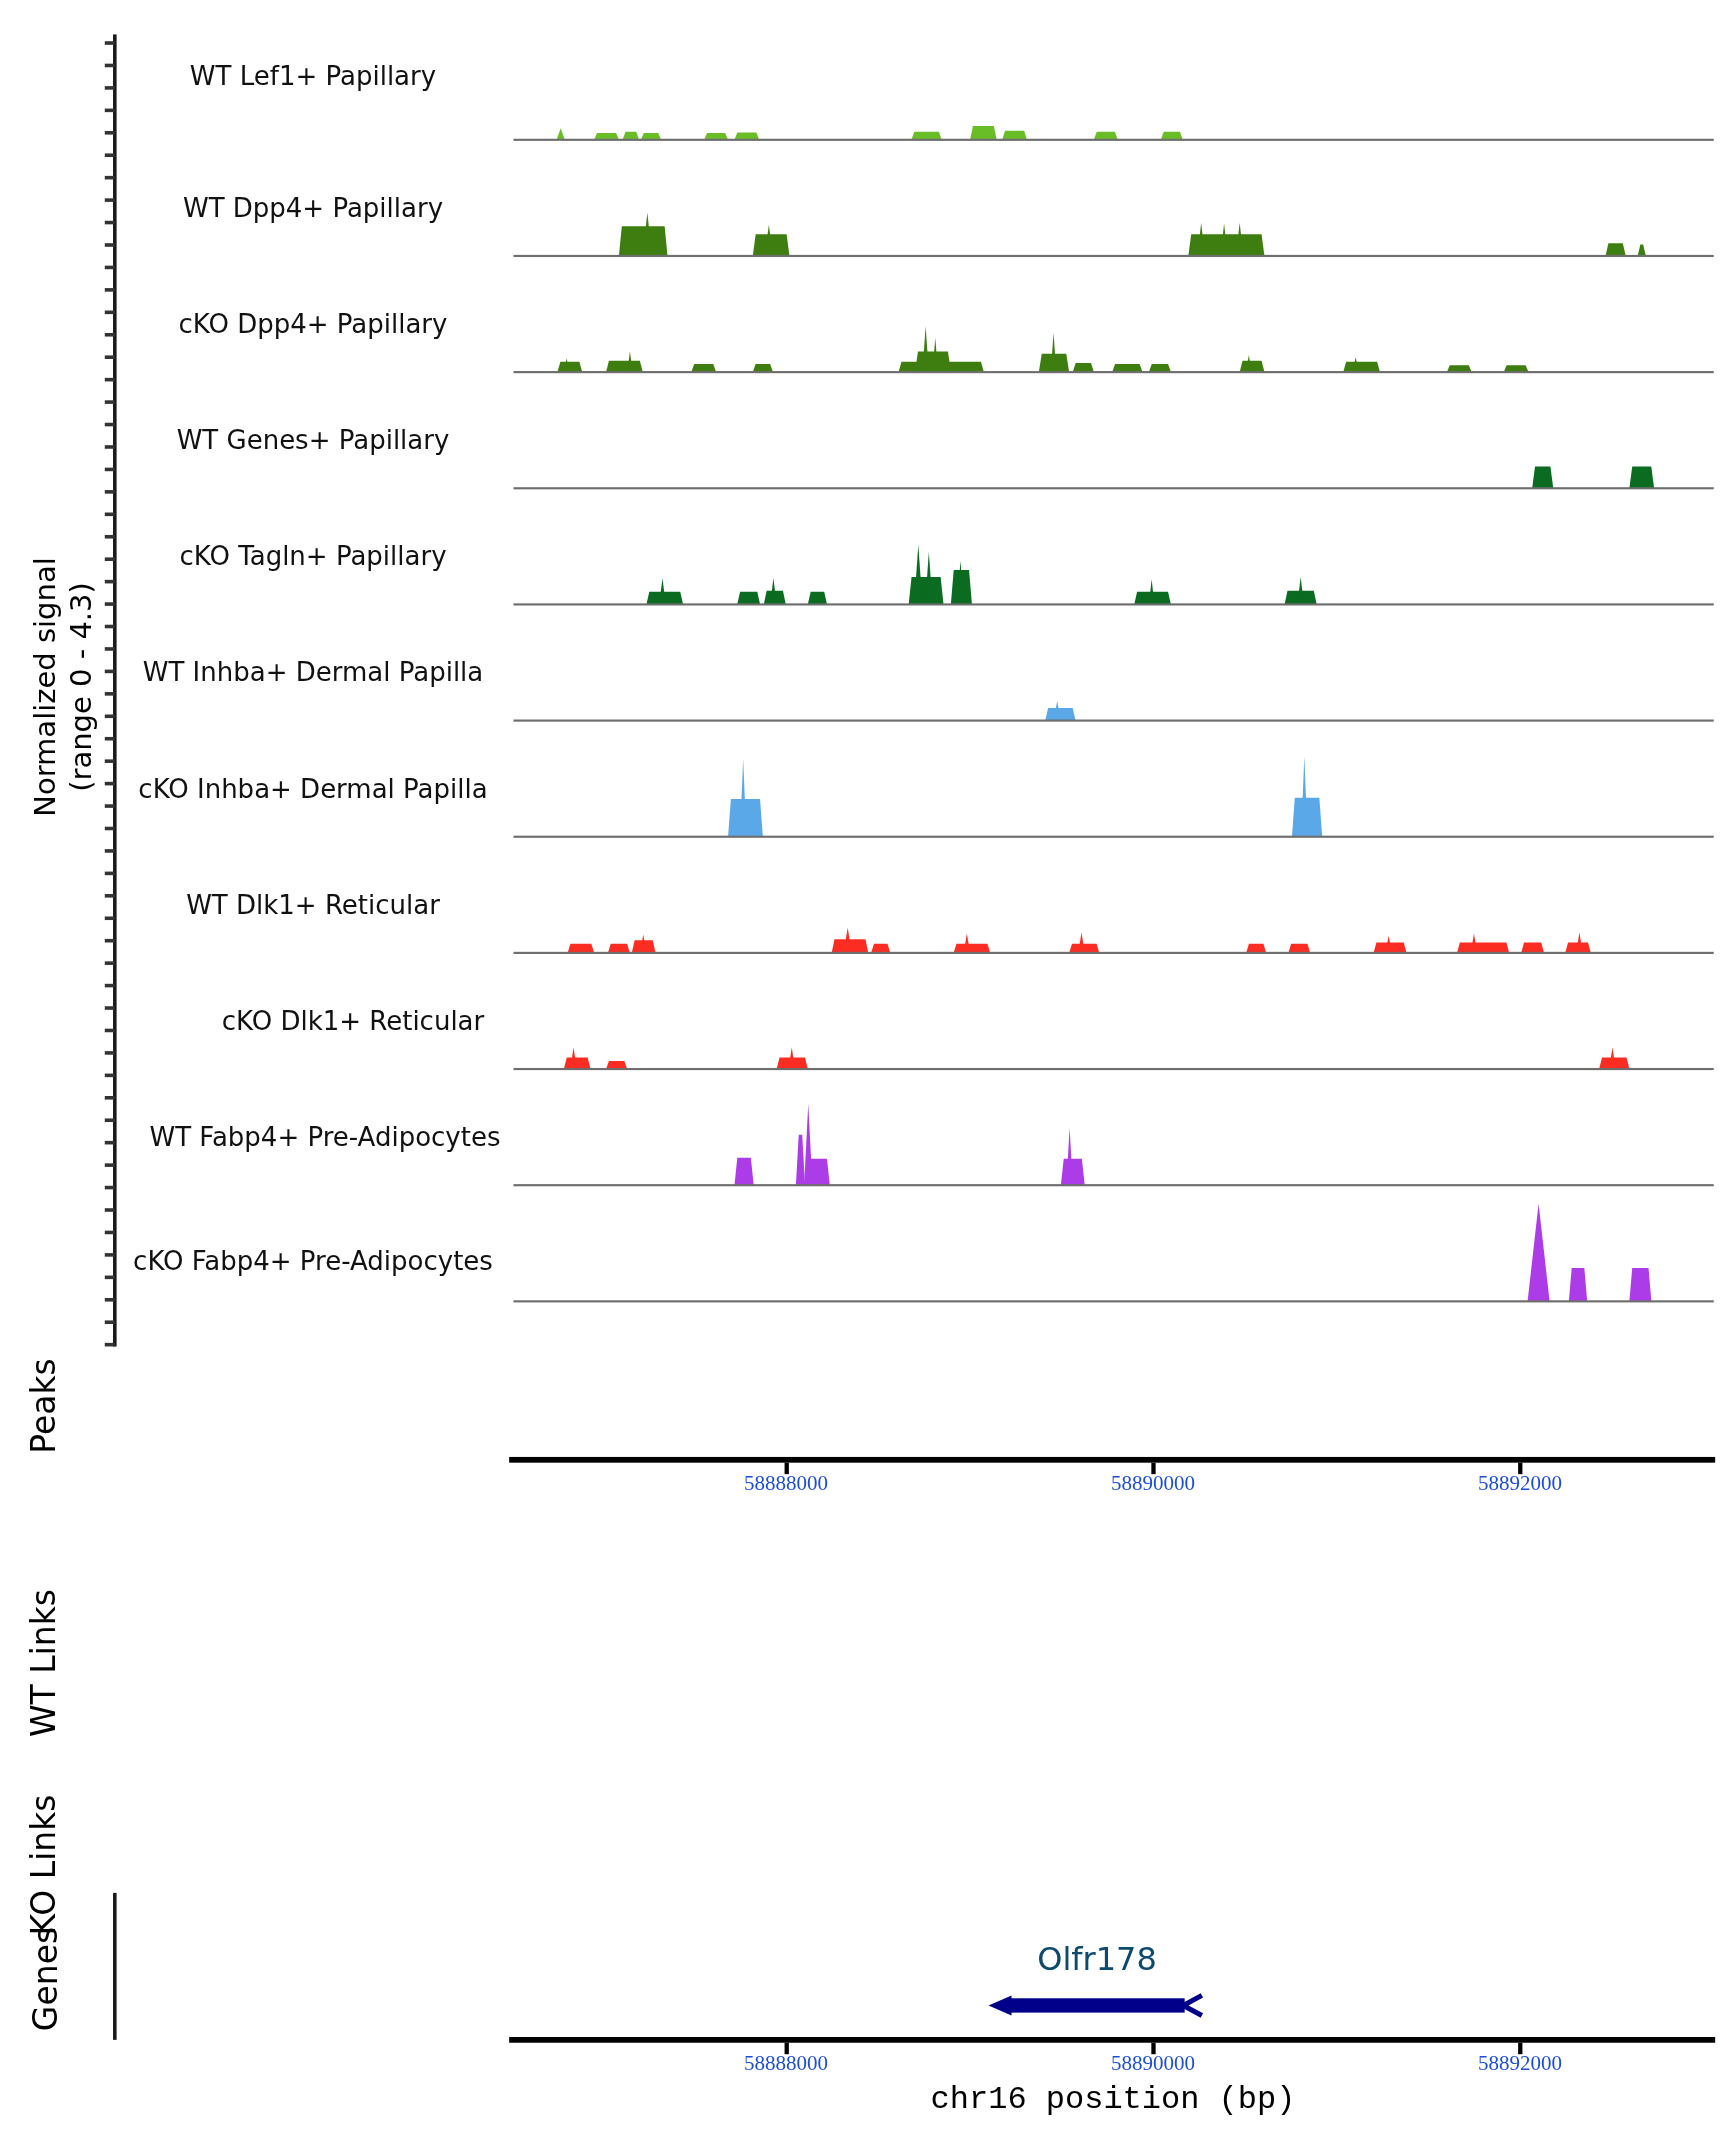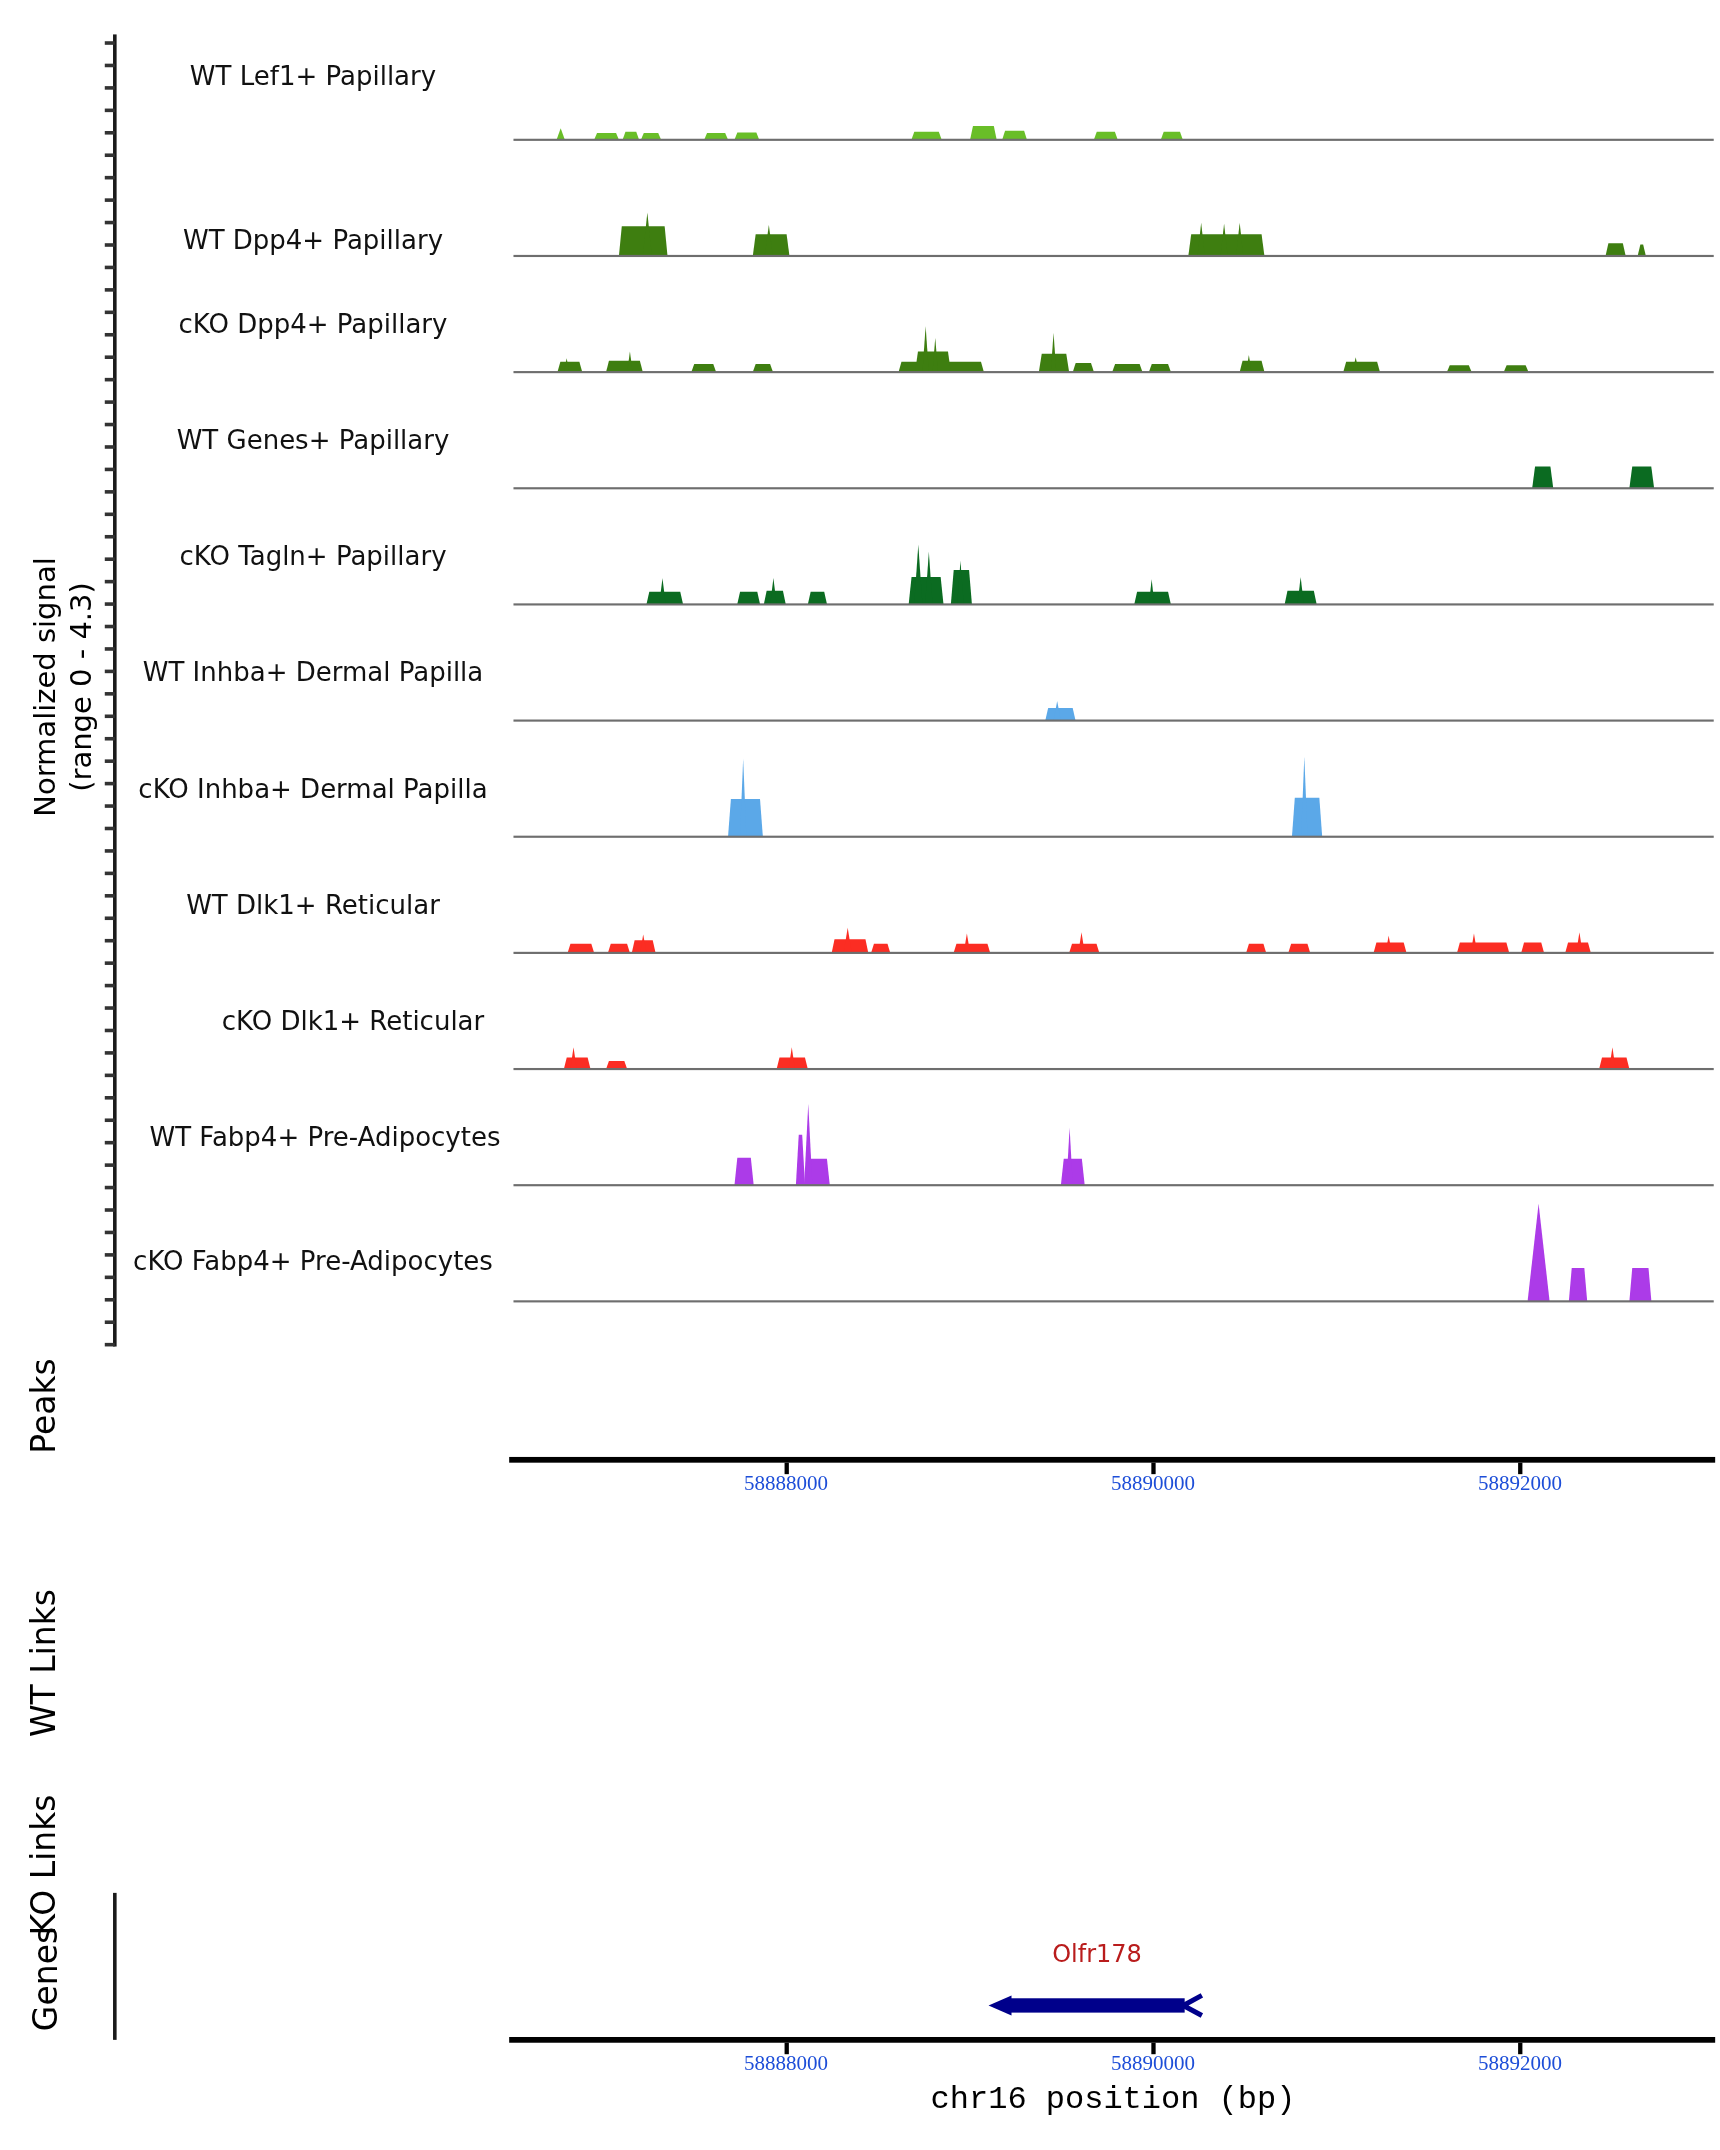--- a/index.html
+++ b/index.html
@@ -6,21 +6,21 @@
   #fig{position:relative;width:1721px;height:2151px;background:#ffffff;
        font-family:"DejaVu Sans","Liberation Sans",sans-serif;overflow:hidden;}
   #chart-svg{position:absolute;left:0;top:0;}
   .abs{position:absolute;white-space:nowrap;}
   .track-label{font-size:26px;color:#111;transform:translate(-50%,-50%);}
   .tick-label{font-size:21px;color:#1d4ed8;transform:translateX(-50%);font-family:Liberation Serif, serif;}
   .rot{transform:translate(-50%,-50%) rotate(-90deg);transform-origin:center;}
   .section-label{font-size:33px;color:#000;}
   .ylab{font-size:29px;color:#000;text-align:center;line-height:1.25;}
   .xlabel{font-size:32px;color:#000;transform:translateX(-50%);font-family:Liberation Mono, monospace;}
-  .gene-label{font-size:24px;color:#b91c1c;transform:translateX(-50%);}
+  .gene-label{font-size:32px;color:#0c4a6e;transform:translateX(-50%);}
 </style>
 </head>
 <body>
 
 <div id="fig">
 
   <svg id="chart-svg" width="1721" height="2151" viewBox="0 0 2400 3000">
       <polygon points="776.1054239877769,195 781.8601986249046,179 787.6149732620321,195" fill="#69BE28"></polygon>
       <polygon points="828.5378151260504,195 832.5378151260504,185.4 859.0664629488159,185.4 863.0664629488159,195" fill="#69BE28"></polygon>
       <polygon points="868.1818181818182,195 872.1818181818182,183.8 887.2009167303285,183.8 891.2009167303285,195" fill="#69BE28"></polygon>
@@ -206,21 +206,21 @@
       <polygon points="1378.5729564553094,2797 1410.5729564553094,2783 1410.5729564553094,2811" fill="#00008B"></polygon>
       <path d="M 1676.1100076394193 2783 L 1650.1100076394193 2797 L 1676.1100076394193 2811" stroke="#00008B" stroke-width="7" fill="none"></path>
     </svg>
 
   <div class="abs rot ylab" style="left:63px;top:687px;">
     <div>Normalized signal</div>
     <div>(range 0 - 4.3)</div>
   </div>
 
   <div class="abs track-label" style="left:313px;top:76px;">WT Lef1+ Papillary</div>
-  <div class="abs track-label" style="left:313px;top:208px;margin-top:32px;">WT Dpp4+ Papillary</div>
+  <div class="abs track-label" style="left:313px;top:208px;">WT Dpp4+ Papillary</div>
   <div class="abs track-label" style="left:313px;top:324px;">cKO Dpp4+ Papillary</div>
   <div class="abs track-label" style="left:313px;top:440px;">WT Genes+ Papillary</div>
   <div class="abs track-label" style="left:313px;top:556px;">cKO Tagln+ Papillary</div>
   <div class="abs track-label" style="left:313px;top:672px;">WT Inhba+ Dermal Papilla</div>
   <div class="abs track-label" style="left:313px;top:789px;">cKO Inhba+ Dermal Papilla</div>
   <div class="abs track-label" style="left:313px;top:905px;">WT Dlk1+ Reticular</div>
   <div class="abs track-label" style="left:313px;top:1021px;margin-left:40px;">cKO Dlk1+ Reticular</div>
   <div class="abs track-label" style="left:325px;top:1137px;">WT Fabp4+ Pre-Adipocytes</div>
   <div class="abs track-label" style="left:313px;top:1253px;margin-top:8px;">cKO Fabp4+ Pre-Adipocytes</div>
 

